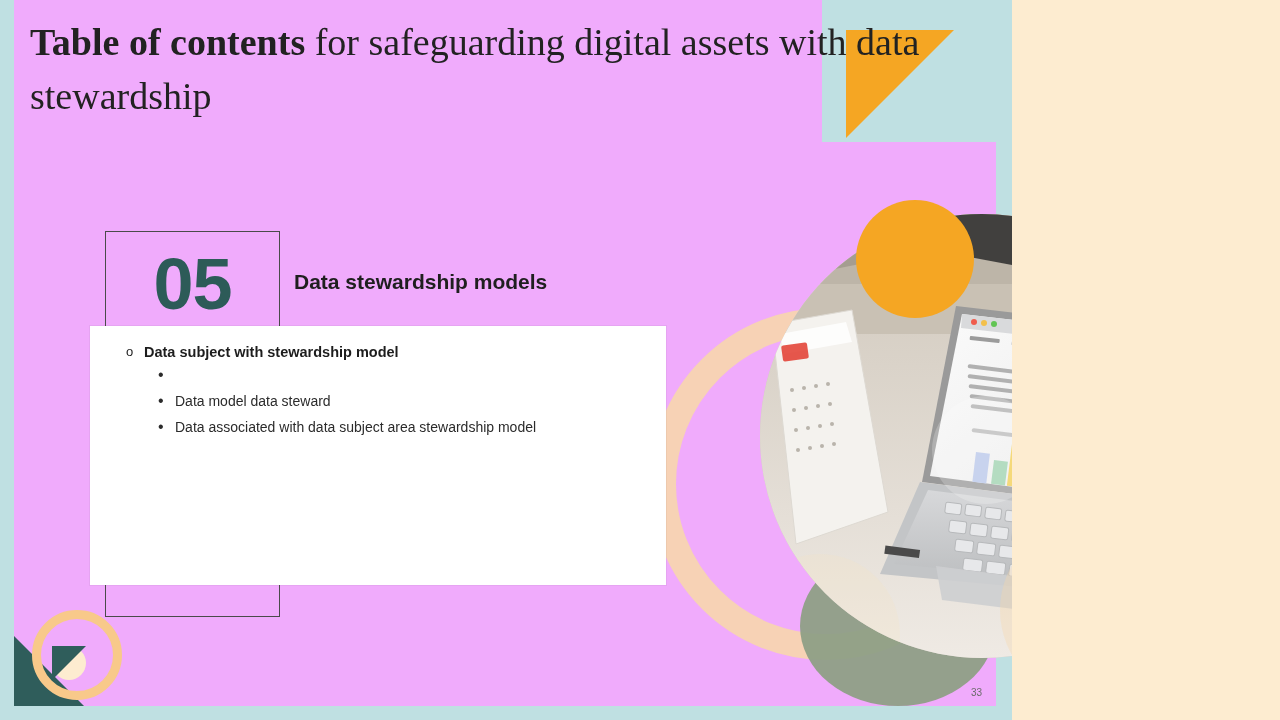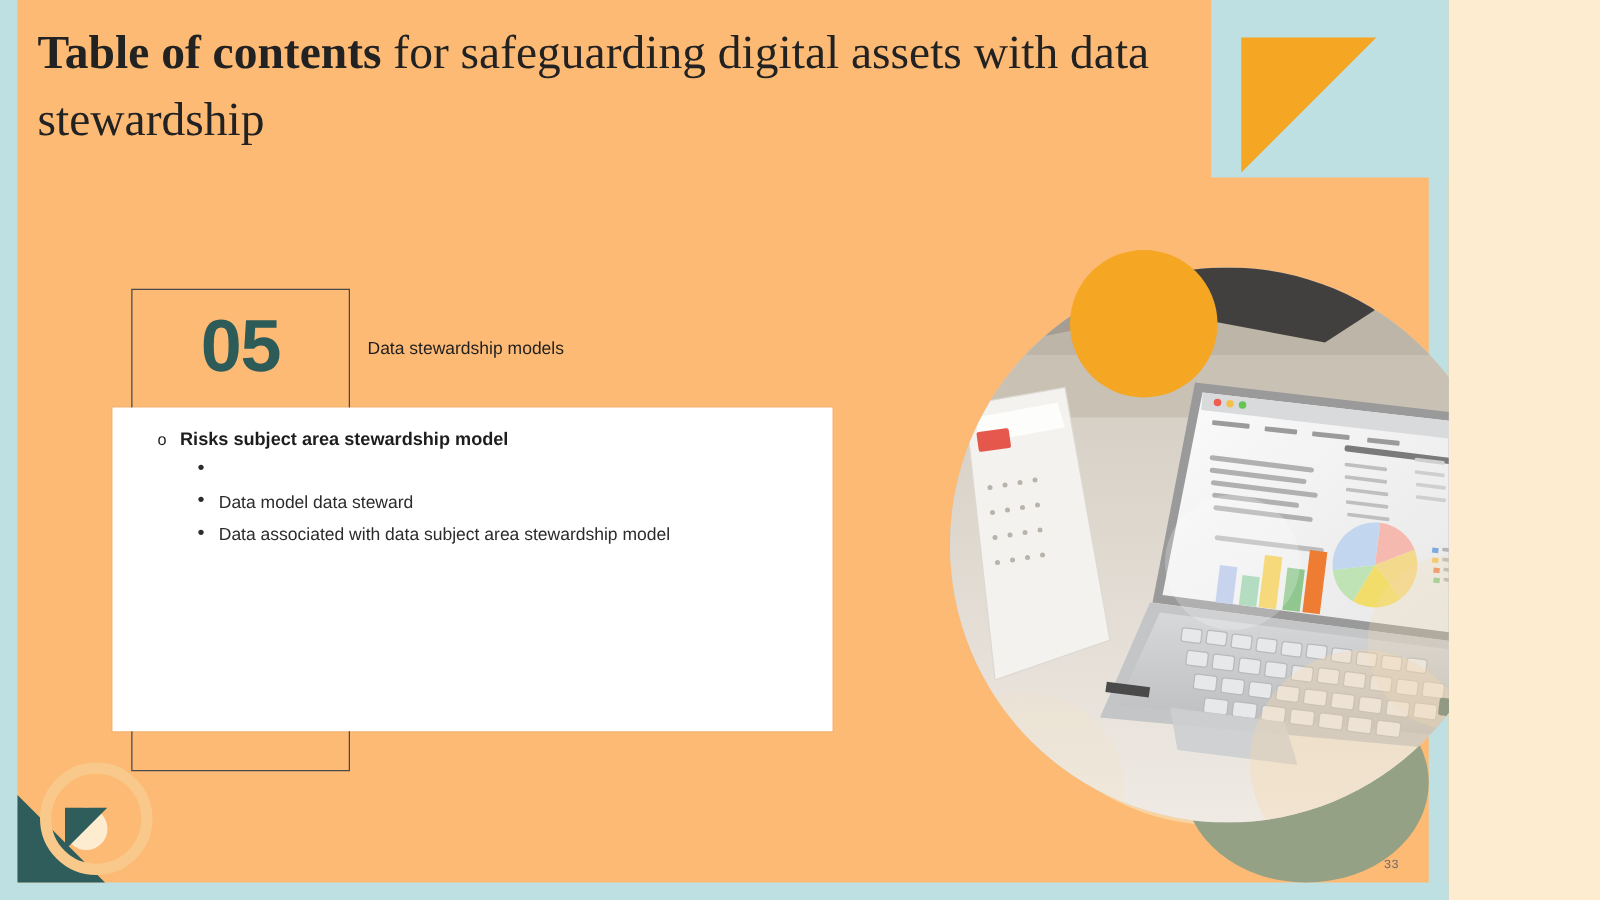--- a/index.html
+++ b/index.html
@@ -8,25 +8,24 @@
   }
   body {
     width: 1280px;
     height: 720px;
     overflow: hidden;
     font-family: "Liberation Sans", sans-serif;
     background: #fdecd0;
   }
   .slide {
     position: relative;
-    width: 1123px;
+    width: 1012px;
     height: 720px;
-    background: #fdba74;
+    background: #f0abfc;
     overflow: hidden;
-    padding-left: 36px;
   }
 
   
   .teal-corner {
     position: absolute;
     top: 0; right: 0;
     width: 190px; height: 142px;
     background: #bfe0e2;
   }
   .orange-tri {
@@ -141,31 +140,31 @@
     box-sizing: border-box;
     background: transparent;
   }
   .num-text {
     position: absolute;
     left: 105px; top: 243px;
     width: 175px;
     text-align: center;
     font-family: "Liberation Sans", sans-serif;
     font-weight: bold;
-    font-size: 59px;
+    font-size: 72px;
     color: #2d5b58;
     letter-spacing: -1px;
   }
 
   
   .section-head {
     position: absolute;
     left: 294px; top: 270px;
-    font-size: 14px;
-    font-weight: normal;
+    font-size: 21px;
+    font-weight: bold;
     color: #1f1f1f;
   }
 
   
   .card {
     position: absolute;
     left: 90px; top: 326px;
     width: 576px; height: 259px;
     background: #ffffff;
     box-shadow: 0 0 0 1px rgba(0,0,0,0.04);
@@ -214,24 +213,23 @@
     width: 444px; height: 444px;
     border-radius: 50%;
     overflow: hidden;
     z-index: 5;
     background: #cfc9c0;
   }
   .photo-svg { display: block; }
 
   .page-num {
     position: absolute;
-    right: 40px; bottom: 22px;
+    right: 30px; bottom: 22px;
     font-size: 10px;
     color: #6b6b6b;
-    font-family: Liberation Mono, monospace;
   }
 </style>
 </head>
 <body>
 
 <div class="slide">
 
   <div class="teal-corner"></div>
   <div class="orange-tri"></div>
   <div class="teal-bar-right"></div>
@@ -442,21 +440,21 @@
       <circle cx="330" cy="396" r="90" fill="#f8d8a8" opacity=".33"></circle>
       <circle cx="404" cy="300" r="70" fill="#f9dcb0" opacity=".25"></circle>
       <circle cx="60" cy="420" r="80" fill="#f7e2bd" opacity=".22"></circle>
     </svg>
   </div>
 
   <div class="card">
     <div class="card-inner">
       <div class="bullet-main">
         <span class="marker">o</span>
-        <span>Risks subject area stewardship model</span>
+        <span>Data subject with stewardship model</span>
       </div>
       <ul class="sub-list">
         <li>
           <span class="dot">•</span>
         </li>
         <li>
           <span class="dot">•</span>
           <span>Data model data steward</span>
         </li>
         <li>

